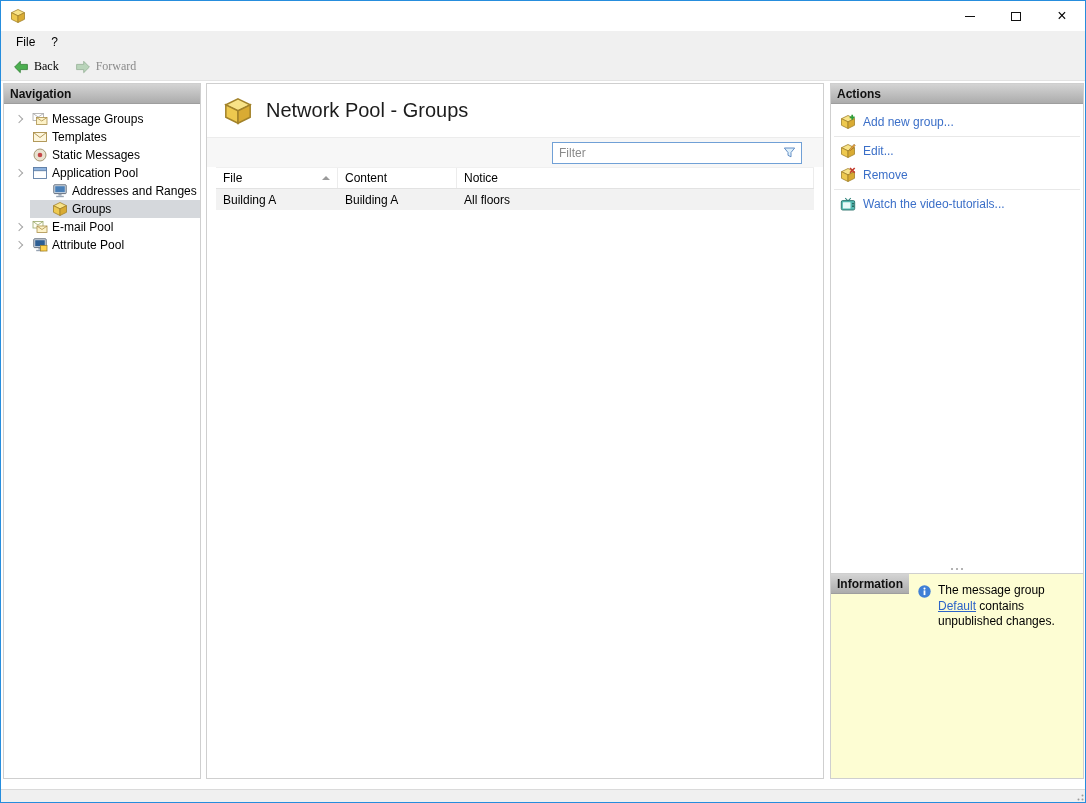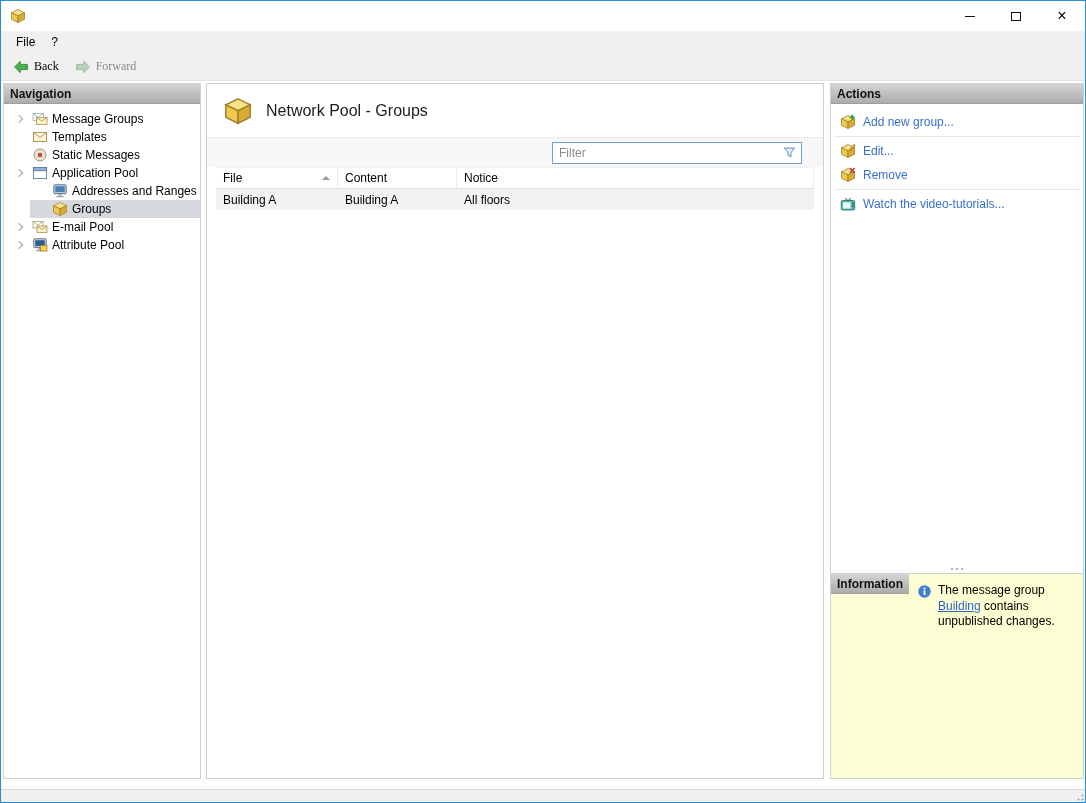--- a/index.html
+++ b/index.html
@@ -46,21 +46,21 @@
   .tree-item.selected .ti-inner { background:#d5d8dc; }
   .chev { width:16px; height:16px; display:flex; align-items:center; justify-content:center; flex:none; }
   .chev::before { content:''; width:5px; height:5px; border-right:1.4px solid #a6a6a6; border-bottom:1.4px solid #a6a6a6; transform:rotate(-45deg); margin-left:-2px; display:block; }
   .chev.open::before { border-color:#444; transform:rotate(45deg); margin-left:0; margin-top:-3px; }
   .chev.nochev::before { display:none; }
   .ti-label { white-space:nowrap; }
   
   .main-card { width:618px; height:696px; margin-left:5px; border:1px solid #cfcfcf; background:#fff; display:flex; flex-direction:column; }
   .main-header { display:flex; align-items:center; gap:13px; padding:0 16px; height:53px; flex:none; }
   .main-icon { width:30px; height:30px; }
-  .main-title { font-size:16px; color:#1c1c1c; }
+  .main-title { font-size:20px; color:#1c1c1c; }
   .filter-strip { height:30px; background:#f7f7f7; border-top:1px solid #ececec; display:flex; align-items:center; justify-content:flex-end; padding-right:21px; flex:none; }
   .filter-box { width:250px; height:22px; background:#fff; border:1px solid #70a0d6; display:flex; align-items:center; padding:0 4px 0 6px; }
   .filter-input { flex:1; border:none; outline:none; font:inherit; color:#222; background:transparent; height:100%; min-width:0; }
   .filter-input::placeholder { color:#8a8a8a; }
   .filter-icon { width:15px; height:15px; }
   .grid-table { margin:0 9px; flex:1; }
   .gt-header { display:grid; grid-template-columns:122px 119px 1fr; height:22px; border-top:1px solid #f0f0f0; border-bottom:1px solid #e2e2e2; }
   .gt-hcell { display:flex; align-items:center; padding:0 7px; border-right:1px solid #ececec; }
   .sort-arrow { margin-left:auto; width:0; height:0; border-left:4px solid transparent; border-right:4px solid transparent; border-bottom:4px solid #9a9a9a; }
   .gt-row { display:grid; grid-template-columns:122px 119px 1fr; height:21px; background:#f2f2f2; }
@@ -351,21 +351,21 @@
       <div class="info-panel">
         <div class="panel-header">Information</div>
         <div class="info-body">
           <span class="icon info-icon">
               <svg viewBox="0 0 16 16" width="100%" height="100%">
                 <circle cx="8" cy="8" r="6.6" fill="#3f7fd6"></circle>
                 <circle cx="8" cy="4.9" r="1.15" fill="#fff"></circle>
                 <rect x="7.05" y="6.8" width="1.9" height="5" fill="#fff"></rect>
               </svg>
             </span>
-          <span class="info-text"><span>The message group </span><a class="info-link">Building</a><span> contains unpublished changes.</span></span>
+          <span class="info-text"><span>The message group </span><a class="info-link">Default</a><span> contains unpublished changes.</span></span>
         </div>
       </div>
     </div>
 
   </div>
 
   <div class="statusbar">
     <span class="grip">
       <svg width="12" height="12" viewBox="0 0 12 12">
           <g fill="#9a9a9a">

